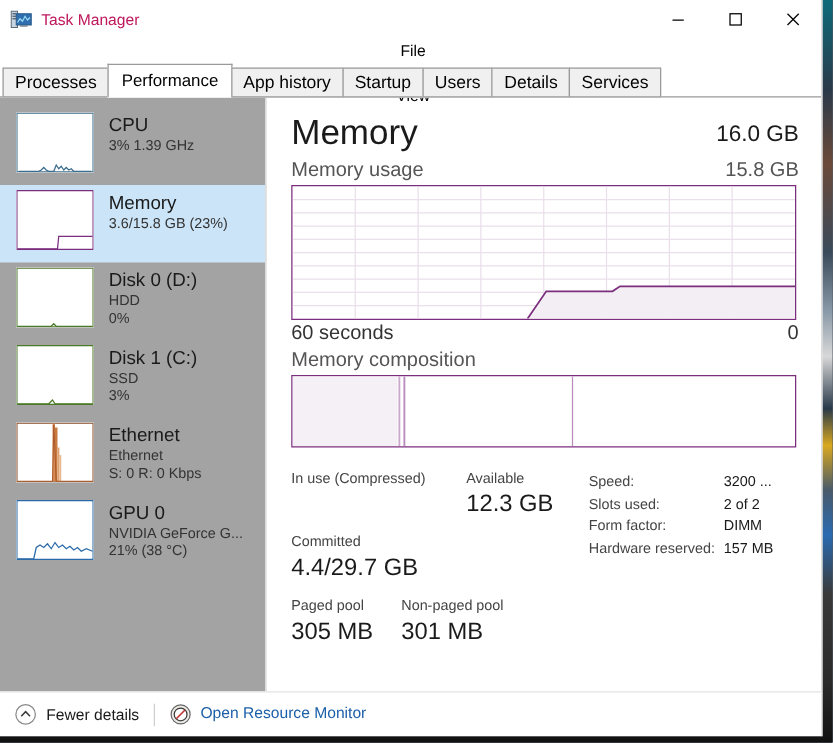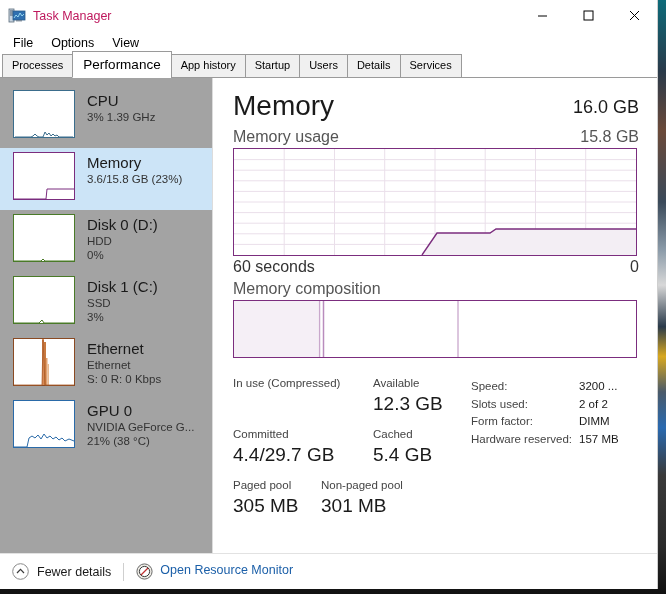--- a/index.html
+++ b/index.html
@@ -32,37 +32,37 @@
     position: absolute; top: 0; width: 46px; height: 31px;
     display: flex; align-items: center; justify-content: center;
     color: #000; font-size: 12px;
   }
   #btn-min { right: 92px; }
   #btn-max { right: 46px; }
   #btn-close { right: 0px; }
   
   #menubar {
     height: 22px; display: flex; align-items: center;
-    padding-left: 4px; background: #ffffff;
+    padding-left: 4px; background: #ffffff; flex-direction: column;
   }
   .menu-item {
     font-size: 12.5px; color: #000; padding: 2px 9px;
   }
   
   #tabstrip {
     position: relative; height: 24px; background: #ffffff;
     padding-left: 2px; display: flex; align-items: flex-end;
   }
   #tabstrip::after {
     content: ""; position: absolute; left: 0; right: 0; bottom: 0;
     height: 1px; background: #9a9a9a;
   }
   .tab {
     position: relative; z-index: 2;
-    font-size: 11px; color: #000;
+    font-size: 14px; color: #000;
     padding: 3px 9px 4px 9px;
     border: 1px solid #9a9a9a;
     background: #f0f0f0;
     margin-right: -1px;
     line-height: 15px;
   }
   .tab.active {
     background: #ffffff;
     border-bottom: 1px solid #ffffff;
     padding: 5px 10px 5px 10px;
@@ -345,24 +345,20 @@
               <div class="stat-lbl">Available</div>
               <div class="stat-val">12.3 GB</div>
             </div>
           </div>
 
           <div class="stat-pair">
             <div class="stat-col" style="width:140px;">
               <div class="stat-lbl">Committed</div>
               <div class="stat-val">4.4/29.7 GB</div>
             </div>
-            <div class="stat-col">
-              <div class="stat-lbl">Cached</div>
-              <div class="stat-val">5.4 GB</div>
-            </div>
           </div>
 
           <div class="stat-pair">
             <div class="stat-col" style="width:88px;">
               <div class="stat-lbl">Paged pool</div>
               <div class="stat-val">305 MB</div>
             </div>
             <div class="stat-col">
               <div class="stat-lbl">Non-paged pool</div>
               <div class="stat-val">301 MB</div>

